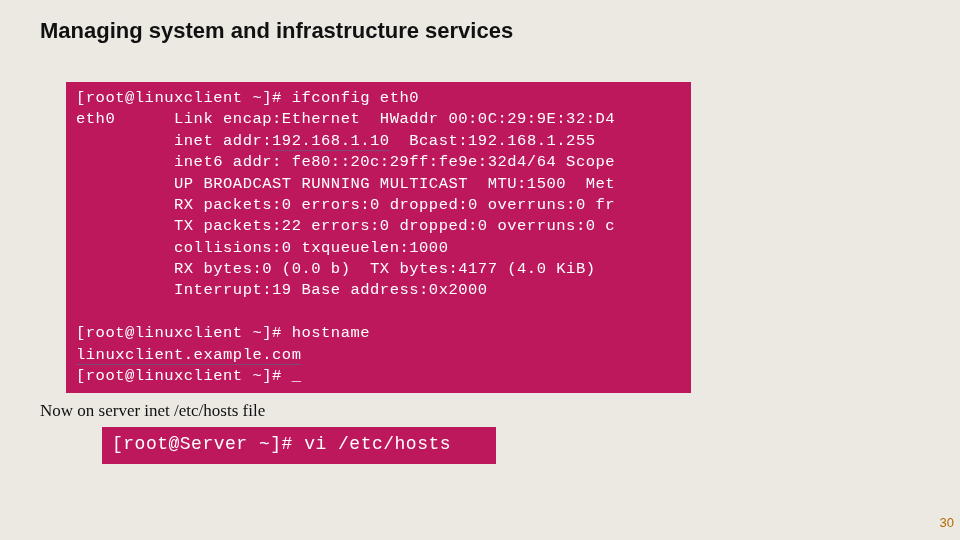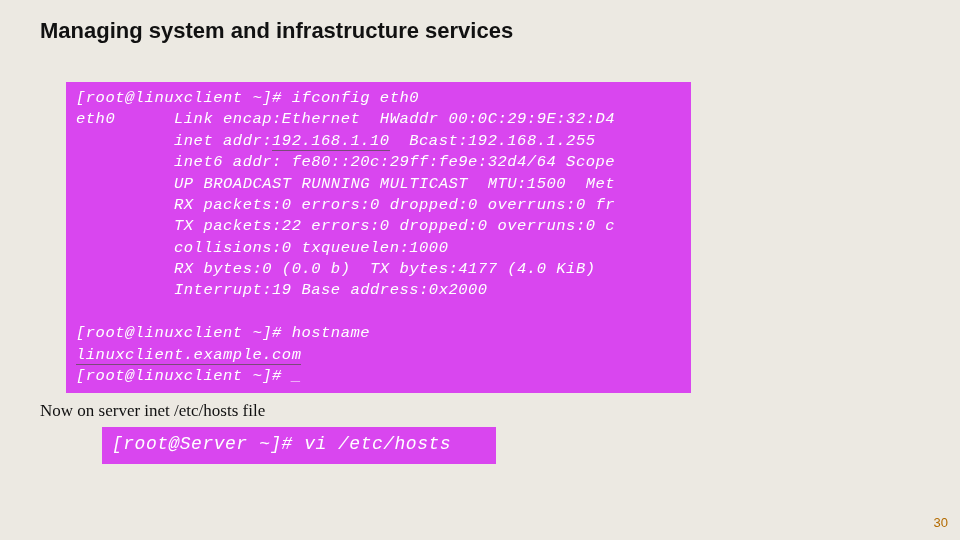--- a/index.html
+++ b/index.html
@@ -26,52 +26,51 @@
   }
   .subtitle {
     font-family: "Times New Roman", Times, serif;
     font-size: 20px;
     margin: 0 0 6px 0;
     border-bottom: 1.5px solid #333;
     display: inline-block;
     padding-bottom: 1px;
   }
   .term {
-    background: #d946ef;
+    background: #be185d;
     color: #fff;
     font-family: "Courier New", Courier, monospace;
     font-size: 15.5px;
     line-height: 1.38;
     letter-spacing: 0.5px;
     padding: 6px 8px 6px 10px;
     width: 625px;
     box-sizing: border-box;
     white-space: pre;
-    font-style: italic;
   }
   .term1 { margin: 0 0 8px 26px; }
   .term2 {
     margin: 6px 0 0 62px;
     width: 394px;
     font-size: 18px;
     line-height: 1.5;
     padding: 4px 10px 6px 10px;
   }
   .ul {
     border-bottom: 1.5px solid #7a4b7a;
     padding-bottom: 0;
   }
   .caption {
     font-family: "Times New Roman", Times, serif;
     font-size: 17px;
     margin: 6px 0 0 0;
   }
   .pagenum {
     position: absolute;
-    right: 12px;
+    right: 6px;
     bottom: 10px;
     color: #b36b00;
     font-family: Arial, sans-serif;
     font-size: 13px;
   }
 </style>
 </head>
 <body>
 
 <div class="slide">

